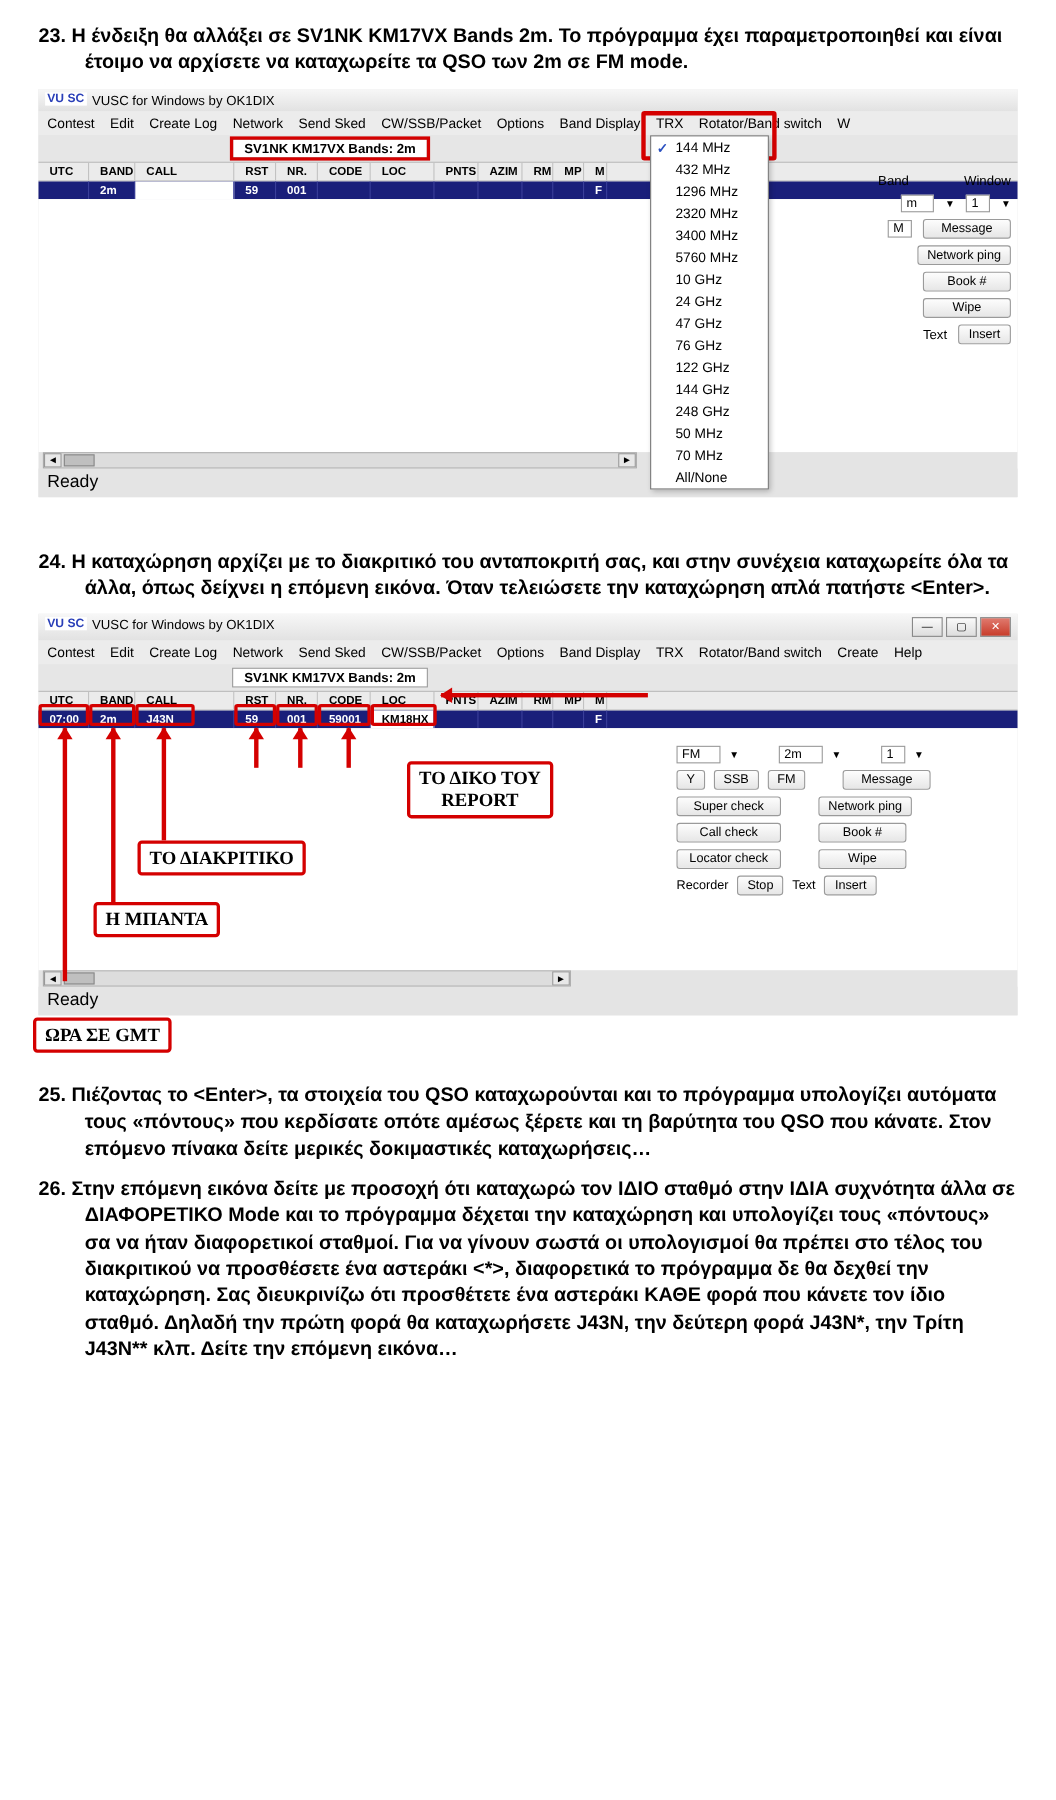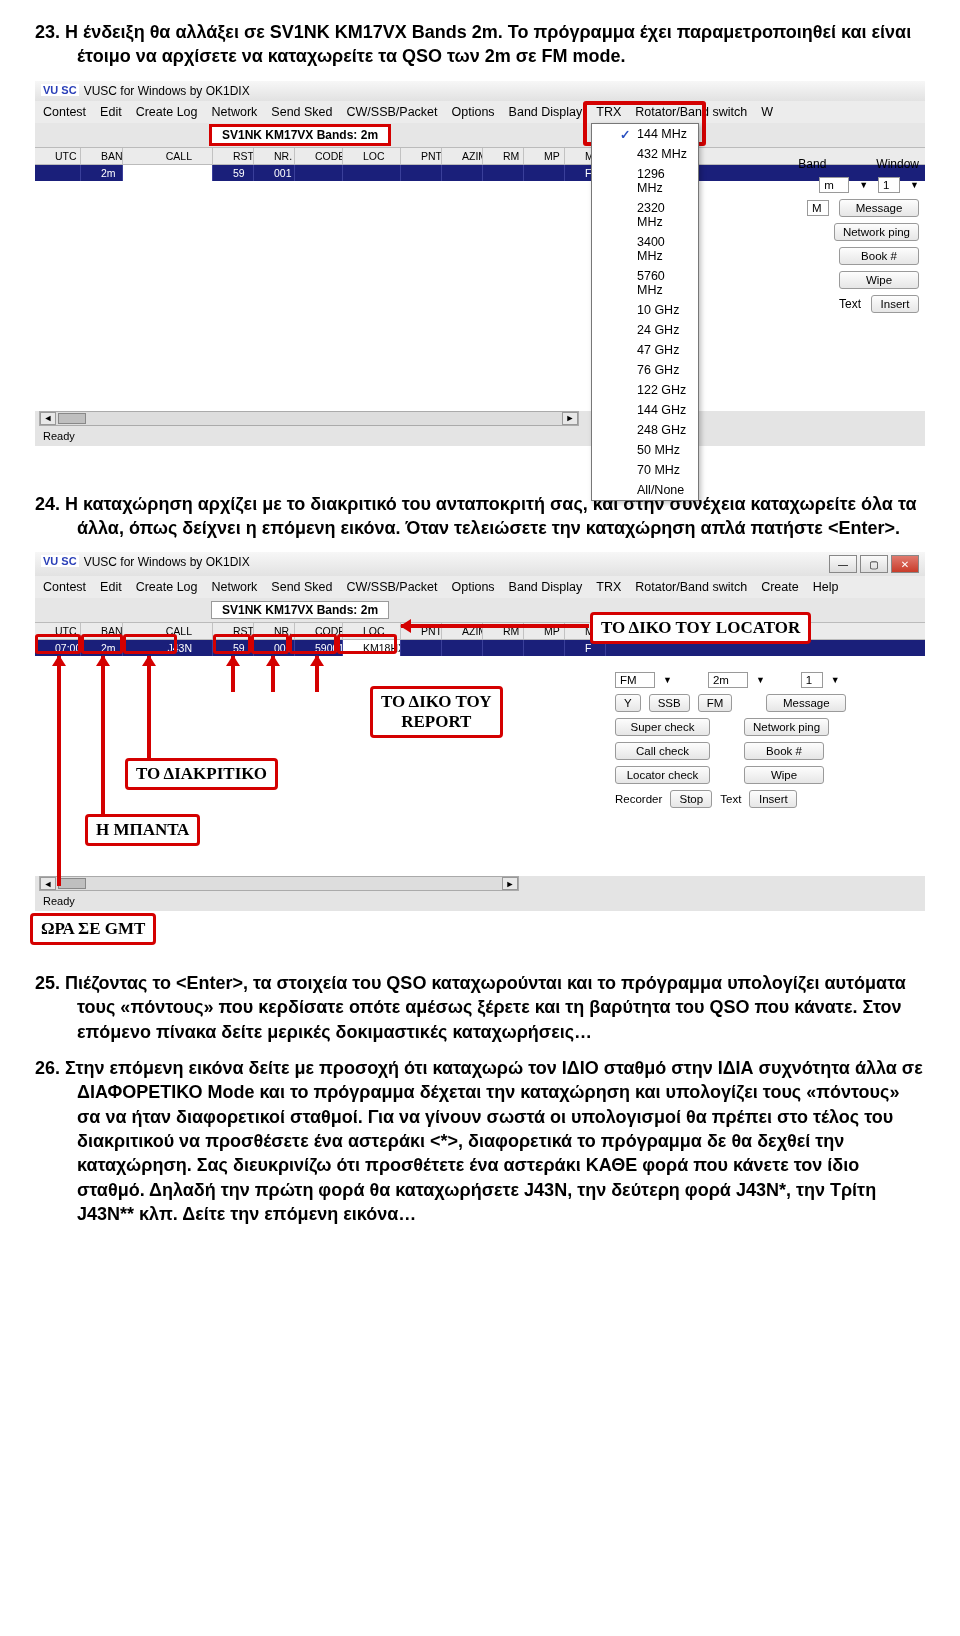--- a/index.html
+++ b/index.html
@@ -68,38 +68,38 @@
     outline-offset: -1px;
   }
   .hdr-row {
     display: flex;
     background: #ebebeb;
     border-top: 1px solid #bbb;
     border-bottom: 1px solid #bbb;
   }
   .hdr-row div, .data-row div {
     border-right: 1px solid #c2c2c2;
-    padding: 2px 20px;
+    padding: 2px 10px;
     font-size: 10.5px;
-    font-weight: normal;
-    text-align: right;
+    font-weight: bold;
+    text-align: left;
     overflow: hidden;
   }
   .data-row {
     display: flex;
     background: #1a1f7a;
     color: #fff;
   }
   .data-row div { border-right: 1px solid #3a3f9a; }
   .data-row .input-cell {
     background: #fff;
     color: #000;
   }
   .tbl-body { background: #fff; height: 230px; position: relative; }
-  .status-bar { padding: 4px 8px; background: #e4e4e4; font-size: 11px; }
+  .status-bar { padding: 4px 8px; background: #e4e4e4; font-size: 16px; }
   .right-panel {
     position: absolute;
     right: 6px;
     top: 76px;
     width: 205px;
     font-size: 12px;
   }
   .right-panel .rp-row { display: flex; gap: 10px; margin-bottom: 6px; justify-content: flex-end; align-items: center; }
   .btn {
     background: linear-gradient(#fdfdfd,#e6e6e6);
@@ -122,21 +122,20 @@
   .band-dropdown {
     position: absolute;
     left: 556px;
     top: 42px;
     background: #fff;
     border: 1px solid #777;
     width: 108px;
     font-size: 12.5px;
     z-index: 5;
     box-shadow: 2px 2px 5px rgba(0,0,0,.25);
-    padding-left: 23px;
   }
   .band-dropdown .dd-item { padding: 3px 8px 3px 22px; position: relative; }
   .band-dropdown .dd-item.checked::before {
     content: "✓";
     position: absolute;
     left: 5px;
     color: #2a50c0;
     font-weight: bold;
   }
   .red-box-menu {
@@ -401,21 +400,20 @@
   <div class="status-bar">Ready</div>
 
   <div class="field-outline" style="left:0px;top:82px;width:46px;height:20px"></div>
   <div class="field-outline" style="left:46px;top:82px;width:42px;height:20px"></div>
   <div class="field-outline" style="left:88px;top:82px;width:54px;height:20px"></div>
   <div class="field-outline" style="left:178px;top:82px;width:38px;height:20px"></div>
   <div class="field-outline" style="left:216px;top:82px;width:38px;height:20px"></div>
   <div class="field-outline" style="left:254px;top:82px;width:48px;height:20px"></div>
   <div class="field-outline" style="left:302px;top:82px;width:60px;height:20px"></div>
 
-  <div class="callout" style="left:555px;top:60px">ΤΟ ΔΙΚΟ ΤΟΥ LOCATOR</div>
   <div class="arrow h" style="left:366px;top:72px;width:188px"></div>
 
   <div class="arrow v" style="left:196px;top:104px;height:36px"></div>
   <div class="arrow v" style="left:236px;top:104px;height:36px"></div>
 
   <div class="callout" style="left:335px;top:134px;text-align:center">
     <span>ΤΟ ΔΙΚΟ ΤΟΥ</span><br>
     <span>REPORT</span>
   </div>
   <div class="arrow v" style="left:280px;top:104px;height:36px"></div>

